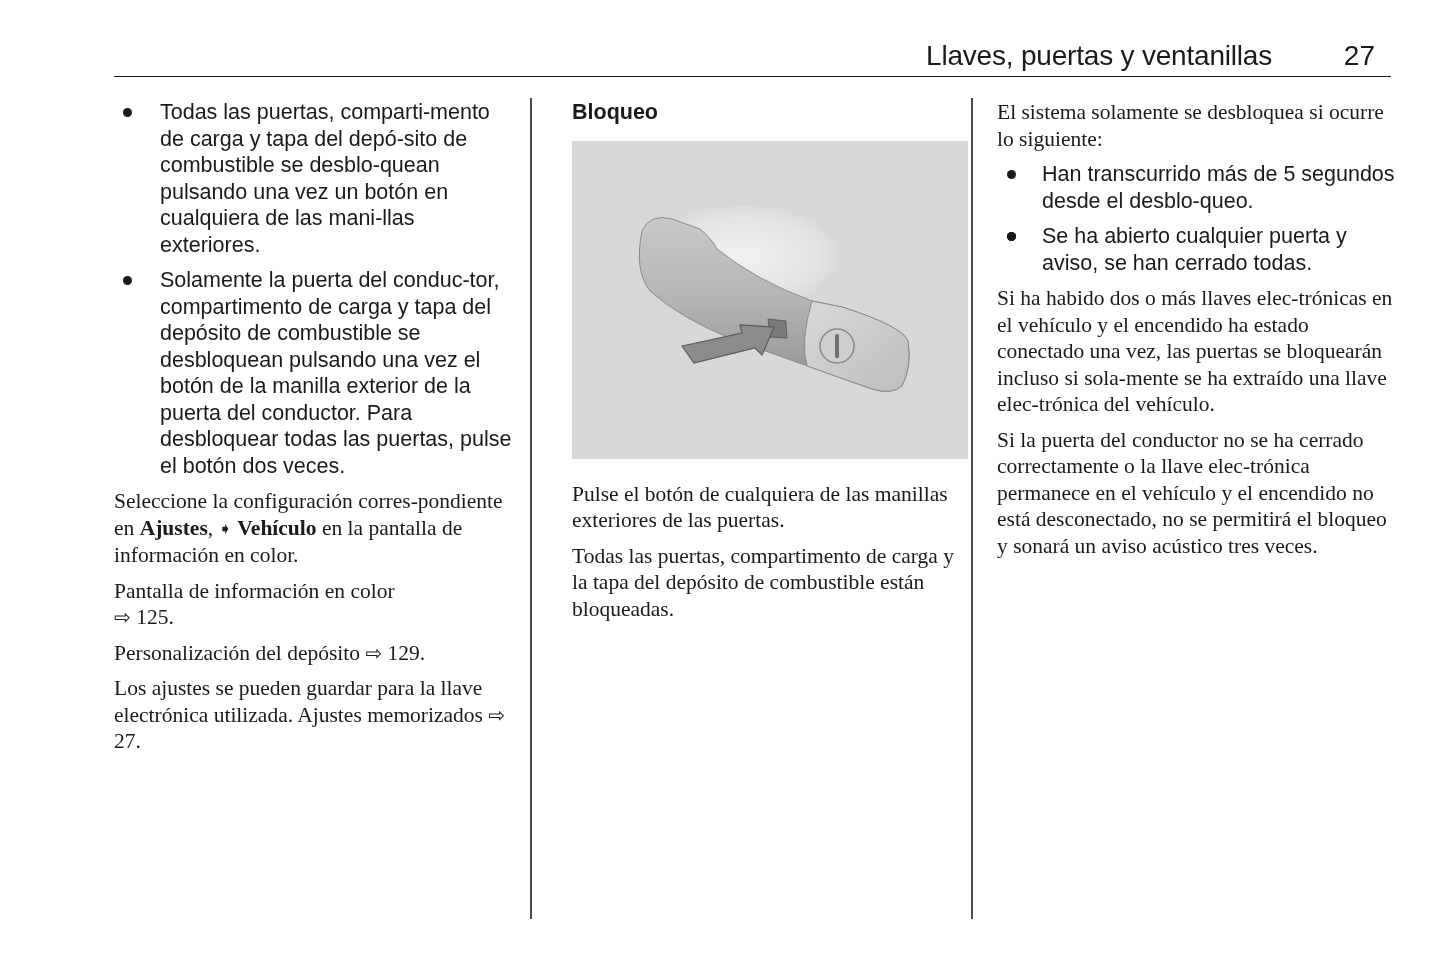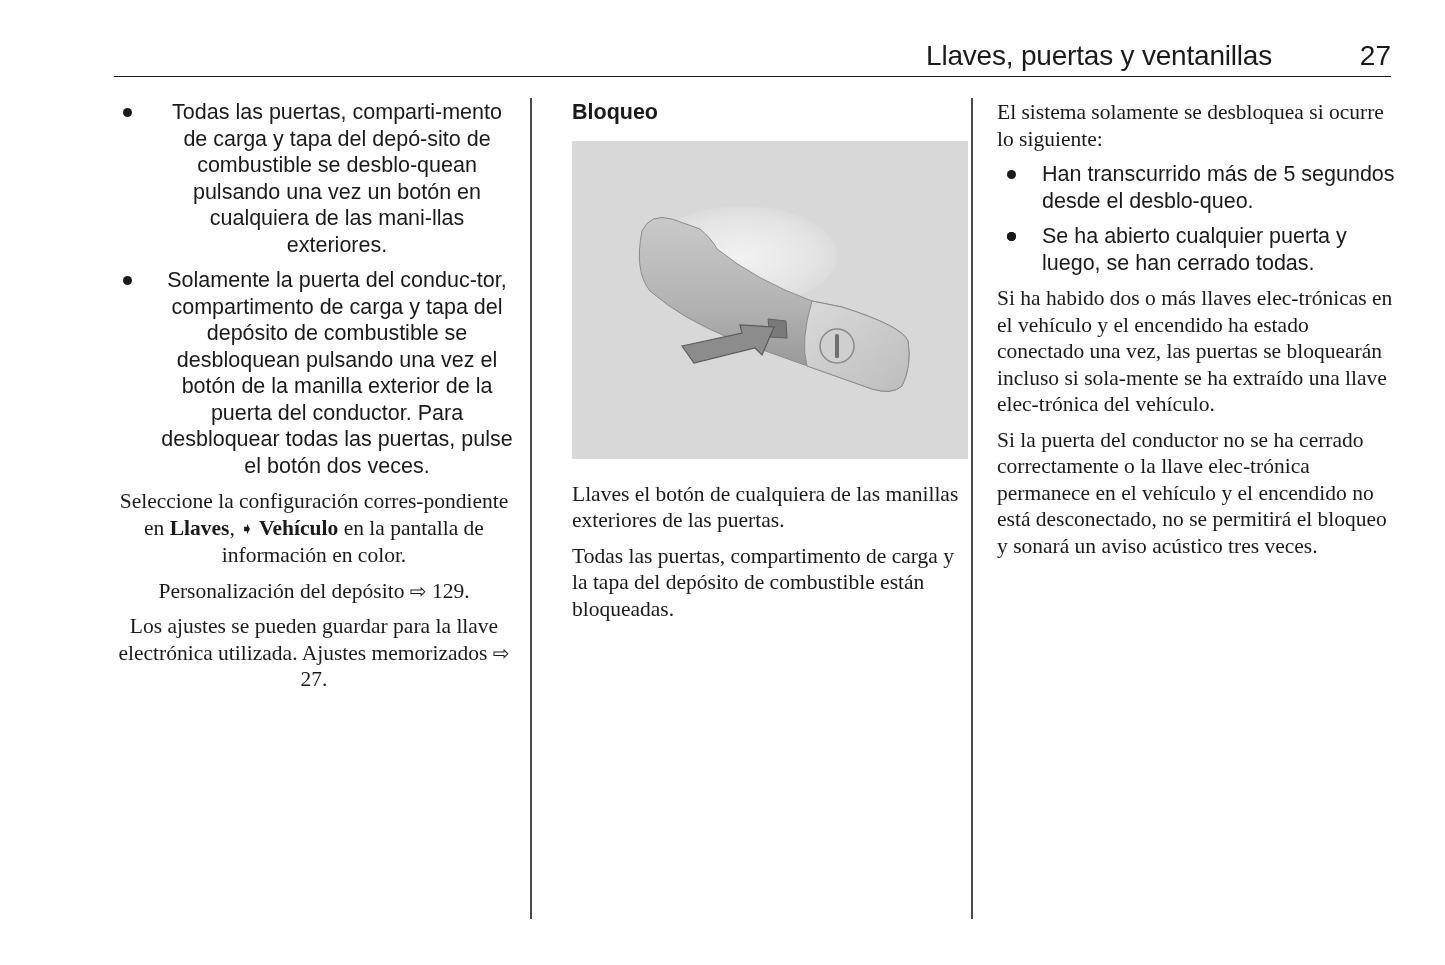--- a/index.html
+++ b/index.html
@@ -9,30 +9,30 @@
   }
   .header {
     position: absolute; left: 114px; top: 38px; width: 1277px; height: 38px;
     border-bottom: 1.5px solid #1a1a1a;
     text-decoration: underline;
   }
   .header .title {
     position: absolute; right: 119px; top: 2px; font-size: 28px; letter-spacing: -0.2px;
   }
   .header .pagenum {
-    position: absolute; right: 0; top: 2px; font-size: 28px;
+    position: absolute; right: 16px; top: 2px; font-size: 28px;
   }
   .divider {
     position: absolute; top: 98px; width: 2px; height: 821px; background: #4a4a4a;
   }
   .col {
     position: absolute; top: 99px; font-size: 21.5px; line-height: 26.5px;
   }
   .col p { margin: 0 0 9px 0; font-family: Liberation Serif, serif; }
-  .col1 { left: 114px; width: 400px; text-align: center; }
+  .col1 { left: 114px; width: 400px; }
   .col2 { left: 555px; width: 400px; padding-left: 17px; }
   .col3 { left: 997px; width: 400px; }
   ul.bullets { list-style: none; margin: 0 0 9px 0; padding: 0; }
   ul.bullets li { position: relative; padding-left: 46px; margin-bottom: 9px; }
   .bullet {
     position: absolute; left: 9px; top: 9px; width: 9px; height: 9px;
     border-radius: 50%; background: #1a1a1a;
   }
   .col3 ul.bullets li { padding-left: 45px; }
   .col3 .bullet { left: 10px; }
@@ -62,21 +62,26 @@
     <li>
       <span class="bullet"></span>
       <span>Todas las puertas, comparti-mento de carga y tapa del depó-sito de combustible se desblo-quean pulsando una vez un botón en cualquiera de las mani-llas exteriores.</span>
     </li>
     <li>
       <span class="bullet"></span>
       <span>Solamente la puerta del conduc-tor, compartimento de carga y tapa del depósito de combustible se desbloquean pulsando una vez el botón de la manilla exterior de la puerta del conductor. Para desbloquear todas las puertas, pulse el botón dos veces.</span>
     </li>
   </ul>
   <p>
-    <span>Seleccione la configuración corres-pondiente en </span><span class="bold">Llaves</span><span>, </span><span class="set-arrow">➧</span>&nbsp;<span class="bold">Vehículo</span><span> en la pantalla de información en color.</span>
+    <span>Seleccione la configuración corres-pondiente en </span><span class="bold">Ajustes</span><span>, </span><span class="set-arrow">➧</span>&nbsp;<span class="bold">Vehículo</span><span> en la pantalla de información en color.</span>
+  </p>
+  <p>
+    <span>Pantalla de información en color</span><br>
+    <span class="ref-arrow">⇨</span>
+    <span>125.</span>
   </p>
   <p>
     <span>Personalización del depósito</span>
     <span class="ref-arrow">⇨</span>
     <span>129.</span>
   </p>
   <p>
     <span>Los ajustes se pueden guardar para la llave electrónica utilizada. Ajustes memorizados</span>
     <span class="ref-arrow">⇨</span>
     <span>27.</span>
@@ -105,34 +110,34 @@
       </defs>
       <ellipse cx="170" cy="115" rx="95" ry="50" fill="url(#recess)"></ellipse>
       <path d="M70 90 Q78 72 100 78 L128 88 Q140 98 145 108 Q185 140 240 160 L270 166 Q330 185 336 200 Q340 225 330 245 Q320 254 300 248 L160 198 Q110 178 78 150 Q62 130 70 90 Z" fill="url(#handleGrad)" stroke="#8a8a8a" stroke-width="1"></path>
       <path d="M240 160 L270 166 Q330 185 336 200 Q340 225 330 245 Q320 254 300 248 L235 225 Q228 200 240 160 Z" fill="url(#capGrad)" stroke="#8a8a8a" stroke-width="1"></path>
       <circle cx="265" cy="205" r="17" fill="#cfcfcf" stroke="#8a8a8a" stroke-width="1.5"></circle>
       <rect x="263" y="193" width="4" height="24" rx="1.5" fill="#6f6f6f"></rect>
       <path d="M196 178 L214 180 L215 197 L198 196 Z" fill="#7a7a7a" stroke="#5f5f5f"></path>
       <path d="M110 205 L170 192 L168 184 L202 186 L190 214 L183 207 L122 222 Z" fill="#8c8c8c" stroke="#5a5a5a" stroke-width="1.2"></path>
     </svg>
   </div>
-  <p>Llaves el botón de cualquiera de las manillas exteriores de las puertas.</p>
+  <p>Pulse el botón de cualquiera de las manillas exteriores de las puertas.</p>
   <p>Todas las puertas, compartimento de carga y la tapa del depósito de combustible están bloqueadas.</p>
 </div>
 
 <div class="col col3">
   <p>El sistema solamente se desbloquea si ocurre lo siguiente:</p>
   <ul class="bullets">
     <li>
       <span class="bullet"></span>
       <span>Han transcurrido más de 5 segundos desde el desblo-queo.</span>
     </li>
     <li>
       <span class="bullet"></span>
     </li>
     <li>
       <span class="bullet"></span>
-      <span>Se ha abierto cualquier puerta y luego, se han cerrado todas.</span>
+      <span>Se ha abierto cualquier puerta y aviso, se han cerrado todas.</span>
     </li>
   </ul>
   <p>Si ha habido dos o más llaves elec-trónicas en el vehículo y el encendido ha estado conectado una vez, las puertas se bloquearán incluso si sola-mente se ha extraído una llave elec-trónica del vehículo.</p>
   <p>Si la puerta del conductor no se ha cerrado correctamente o la llave elec-trónica permanece en el vehículo y el encendido no está desconectado, no se permitirá el bloqueo y sonará un aviso acústico tres veces.</p>
 </div>
 
 </body></html>

